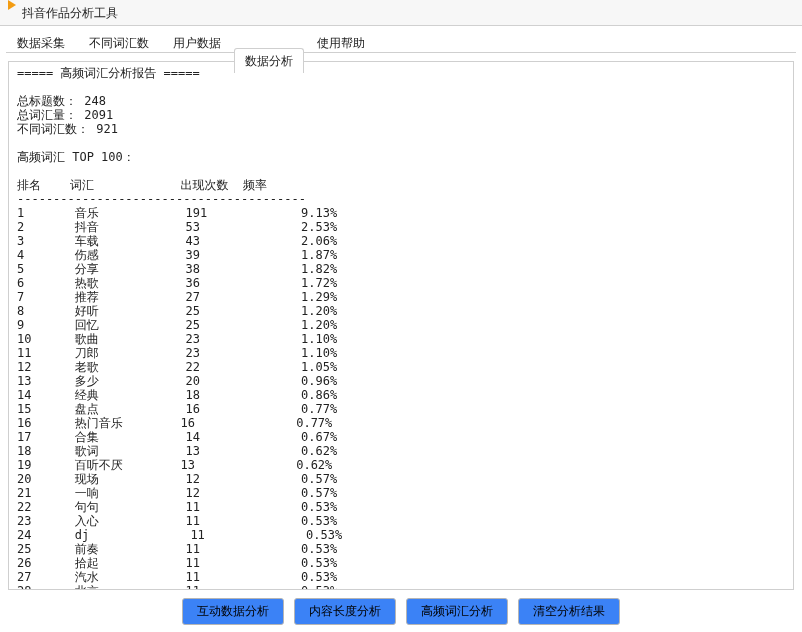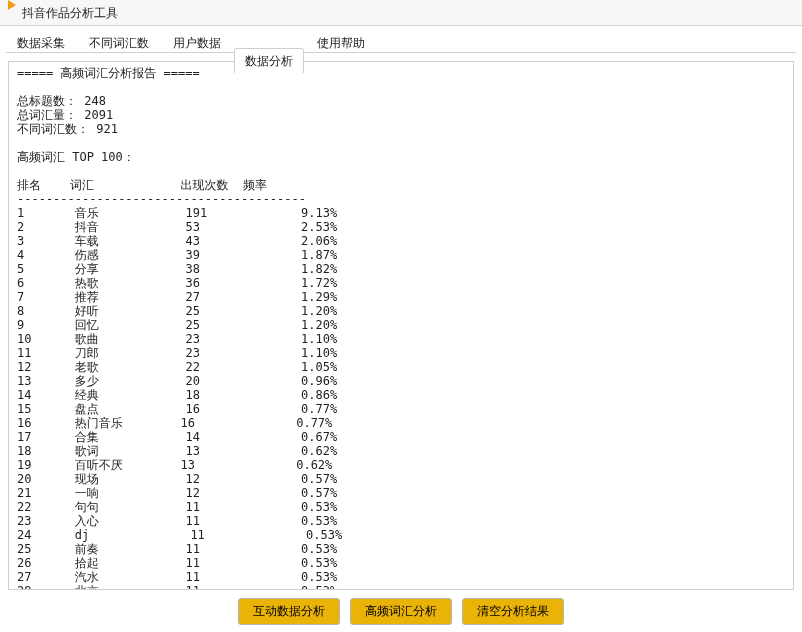--- a/index.html
+++ b/index.html
@@ -8,21 +8,21 @@
   .titlebar{height:26px;line-height:26px;padding-left:8px;border-bottom:1px solid #d0d0d0;background:#f7f7f7;display:flex;align-items:flex-start;}
   .titlebar .icon-play{width:0;height:0;border-top:5px solid transparent;border-bottom:5px solid transparent;border-left:8px solid #f39c12;margin-right:6px;}
   .titlebar .title{font-weight:normal;}
   .tabs{height:26px;padding:6px 6px 0 6px;display:flex;align-items:center;}
   .tab{padding:4px 10px 3px;margin-right:2px;cursor:pointer;border:1px solid transparent;border-bottom:none;border-radius:3px 3px 0 0;}
   .tab.active{border-color:#cfcfcf;background:#fff;position:relative;top:18px;}
   .sep{height:1px;background:#cfcfcf;margin:0 6px;}
   .content{flex:1;margin:8px 8px 6px 8px;border:1px solid #cfcfcf;background:#fff;overflow:auto;padding:4px 8px 6px 8px;}
   .content pre{margin:0;font-family:"SimSun","Consolas",monospace;font-size:12px;line-height:14px;white-space:pre;}
   .actions{height:36px;display:flex;align-items:center;justify-content:center;gap:10px;padding-bottom:6px;}
-  .btn{border:1px solid #b5b5b5;border-radius:3px;background:#eab308;padding:4px 14px;font-size:12px;cursor:pointer;}
+  .btn{border:1px solid #b5b5b5;border-radius:3px;background:#3b82f6;padding:4px 14px;font-size:12px;cursor:pointer;}
 </style>
 </head>
 <body>
 
 <div class="window">
 
   <div class="titlebar">
     <span class="icon-play"></span>
     <span class="title">抖音作品分析工具</span>
   </div>
@@ -73,17 +73,18 @@
 24      dj              11              0.53%
 25      前奏            11              0.53%
 26      拾起            11              0.53%
 27      汽水            11              0.53%
 28      北京            11              0.53%
 29      演唱会          11              0.53%</pre>
   </div>
 
   <div class="actions">
     <button class="btn">互动数据分析</button>
+    <button class="btn">内容长度分析</button>
     <button class="btn">高频词汇分析</button>
     <button class="btn">清空分析结果</button>
   </div>
 
 </div>
 
 </body></html>

